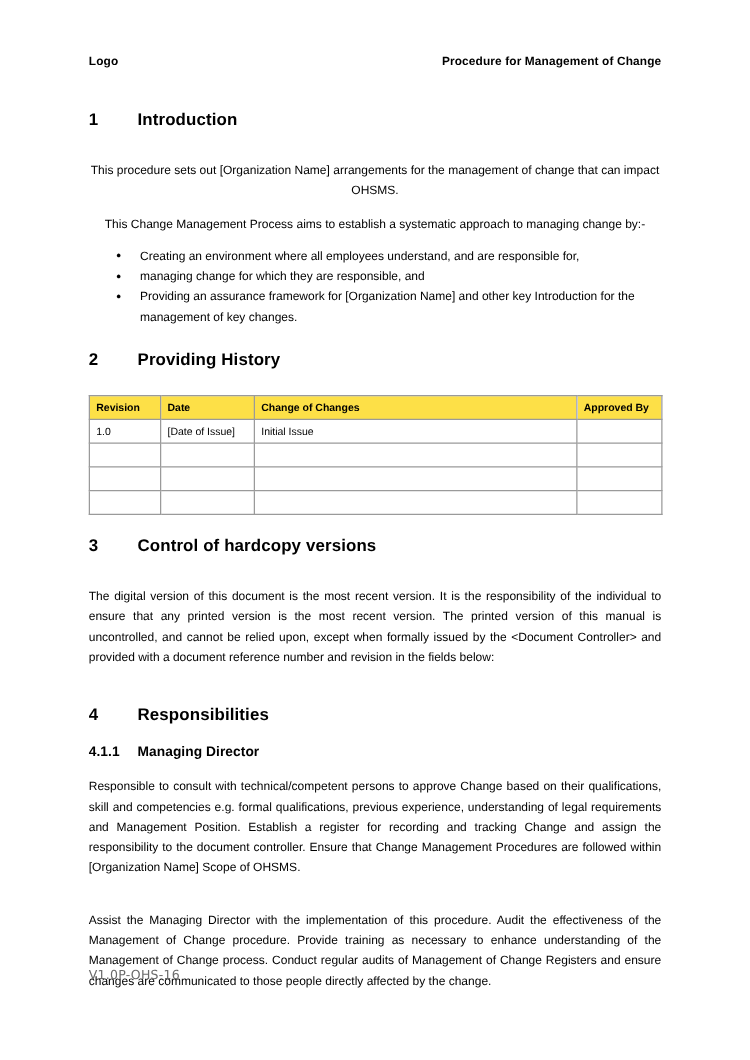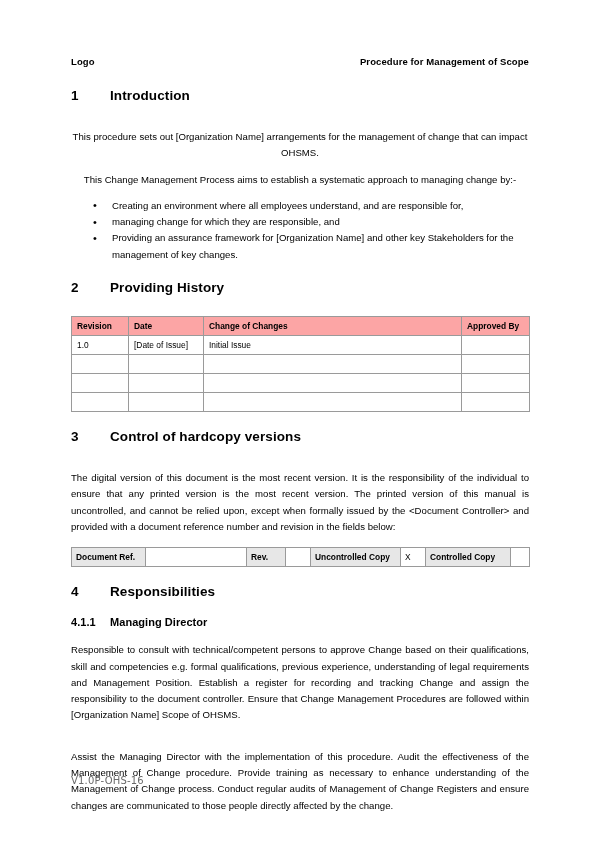--- a/index.html
+++ b/index.html
@@ -20,21 +20,21 @@
     position: absolute;
     left: 71px;
     top: 0;
     width: 458px;
   }
 
   
   .doc-header {
     position: absolute;
     left: 71px;
-    top: 56px;
+    top: 44px;
     width: 458px;
     display: flex;
     justify-content: space-between;
     align-items: flex-end;
     font-size: 9.5px;
     font-weight: bold;
     letter-spacing: 0.1px;
   }
 
   
@@ -128,21 +128,21 @@
     border: 1px solid #9a9a9a;
     padding: 3px 5px 3px 5px;
     text-align: left;
     vertical-align: middle;
     font-weight: normal;
     height: 11px;
     overflow: hidden;
     white-space: nowrap;
   }
   table.doc-table thead th {
-    background: #fca5a5;
+    background: #fde047;
     font-weight: bold;
     height: 12px;
   }
   table.doc-table tbody td {
     height: 12px;
   }
 
   table.ref-table {
     border-collapse: collapse;
     width: 458px;
@@ -162,21 +162,21 @@
     font-weight: bold;
   }
 </style>
 </head>
 <body>
 
 <div class="page">
 
   <div class="doc-header">
     <span>Logo</span>
-    <span>Procedure for Management of Scope</span>
+    <span>Procedure for Management of Change</span>
   </div>
 
   <div class="content" style="top:88px;">
 
     <div class="h1">
       <span class="num">1</span>
       <span>Introduction</span>
     </div>
 
     <div class="gap-a"></div>
@@ -185,21 +185,21 @@
 
     <div class="gap-c"></div>
 
     <p class="body">This Change Management Process aims to establish a systematic approach to managing change by:-</p>
 
     <div class="gap-c"></div>
 
     <ul class="bullets">
       <li>Creating an environment where all employees understand, and are responsible for,</li>
       <li>managing change for which they are responsible, and</li>
-      <li>Providing an assurance framework for [Organization Name] and other key Stakeholders for the management of key changes.</li>
+      <li>Providing an assurance framework for [Organization Name] and other key Introduction for the management of key changes.</li>
     </ul>
 
     <div class="gap-d"></div>
 
     <div class="h1">
       <span class="num">2</span>
       <span>Providing History</span>
     </div>
 
     <div class="gap-g"></div>
@@ -253,44 +253,20 @@
       <span class="num">3</span>
       <span>Control of hardcopy versions</span>
     </div>
 
     <div class="gap-a"></div>
 
     <p class="body just">The digital version of this document is the most recent version. It is the responsibility of the individual to ensure that any printed version is the most recent version. The printed version of this manual is uncontrolled, and cannot be relied upon, except when formally issued by the &lt;Document Controller&gt; and provided with a document reference number and revision in the fields below:</p>
 
     <div class="gap-f"></div>
 
-    <table class="ref-table">
-      <colgroup>
-        <col style="width:74px">
-        <col style="width:101px">
-        <col style="width:39px">
-        <col style="width:25px">
-        <col style="width:90px">
-        <col style="width:25px">
-        <col style="width:85px">
-        <col style="width:19px">
-      </colgroup>
-      <tbody>
-        <tr>
-          <td class="shaded">Document Ref.</td>
-          <td></td>
-          <td class="shaded">Rev.</td>
-          <td></td>
-          <td class="shaded">Uncontrolled Copy</td>
-          <td>X</td>
-          <td class="shaded">Controlled Copy</td>
-          <td></td>
-        </tr>
-      </tbody>
-    </table>
 
     <div class="gap-d"></div>
 
     <div class="h1">
       <span class="num">4</span>
       <span>Responsibilities</span>
     </div>
 
     <div class="gap-d"></div>
 

